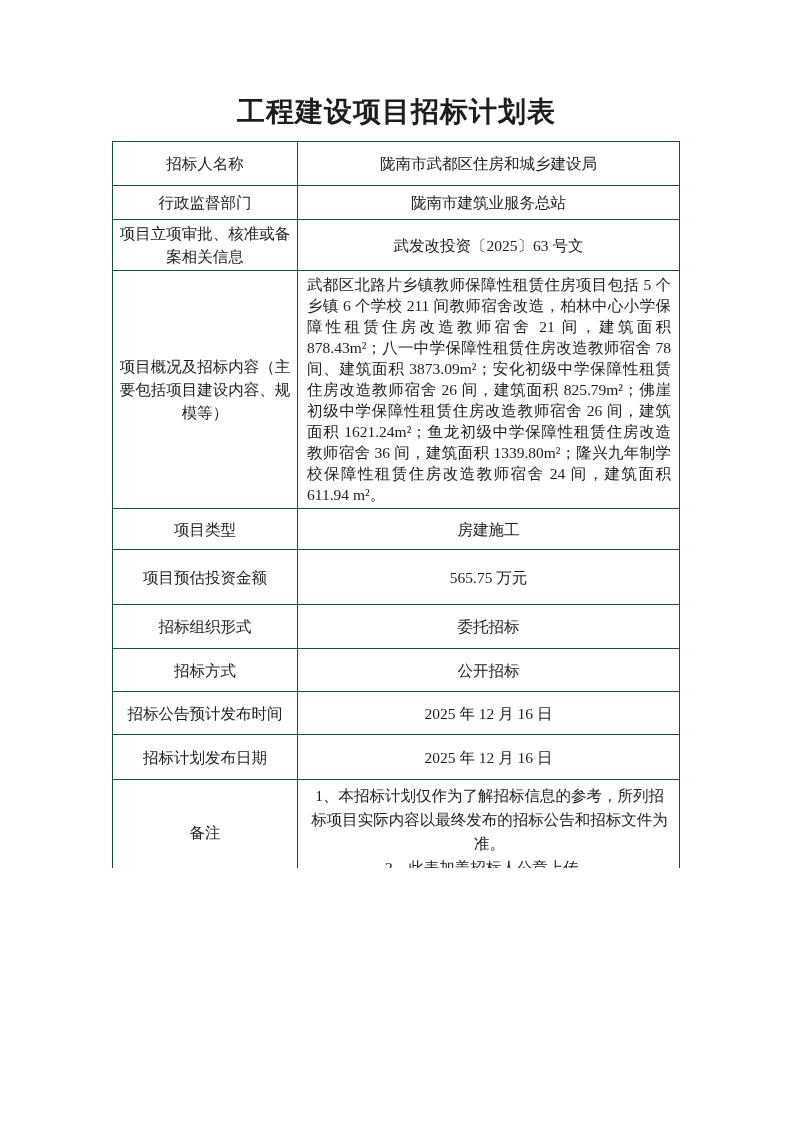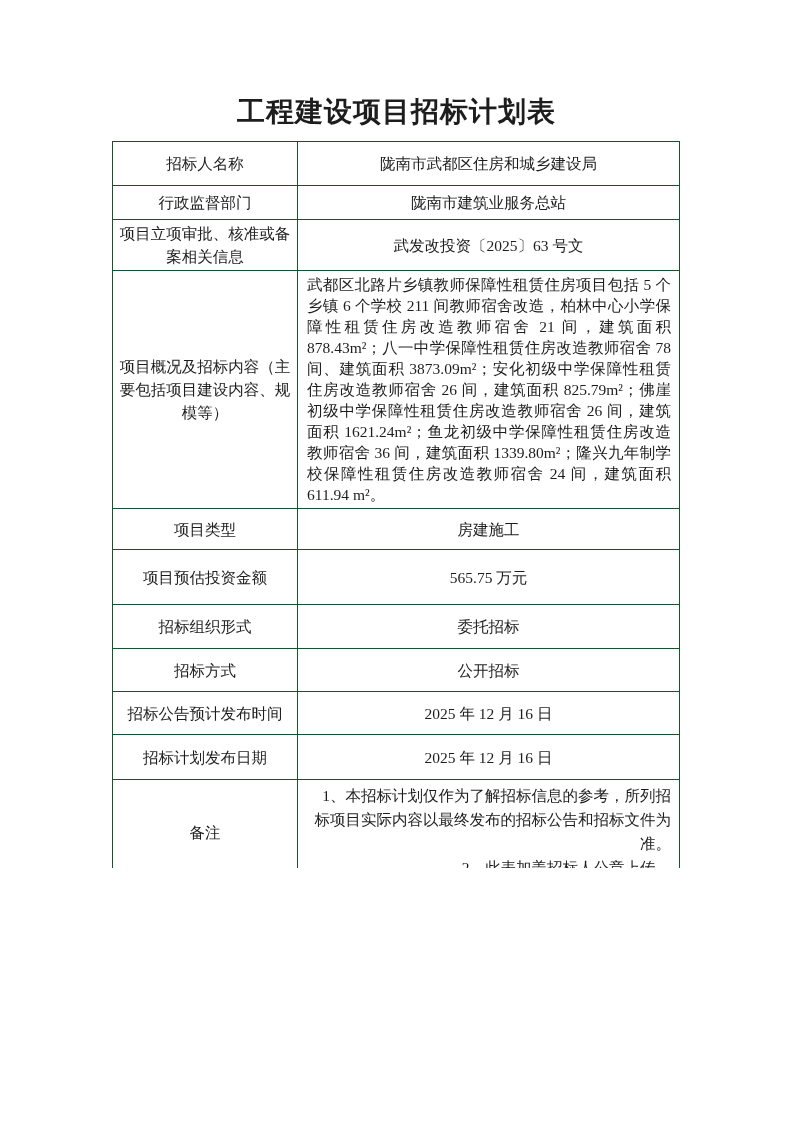--- a/index.html
+++ b/index.html
@@ -46,21 +46,21 @@
   td.cell-value {
     text-align: center;
     padding: 2px 10px;
   }
   td.cell-value.left {
     text-align: justify;
     line-height: 21px;
     padding: 3px 8px 3px 9px;
   }
   td.cell-value.remark {
-    text-align: right;
+    text-align: center;
     white-space: pre-line;
     line-height: 24px;
     padding: 4px 8px 4px 10px;
   }
   tr.r1  { height: 44px; }
   tr.r2  { height: 38px; }
   tr.r3  { height: 34px; }
   tr.r4  { height: 46px; }
   tr.r5  { height: 234px; }
   tr.r6  { height: 41px; }

